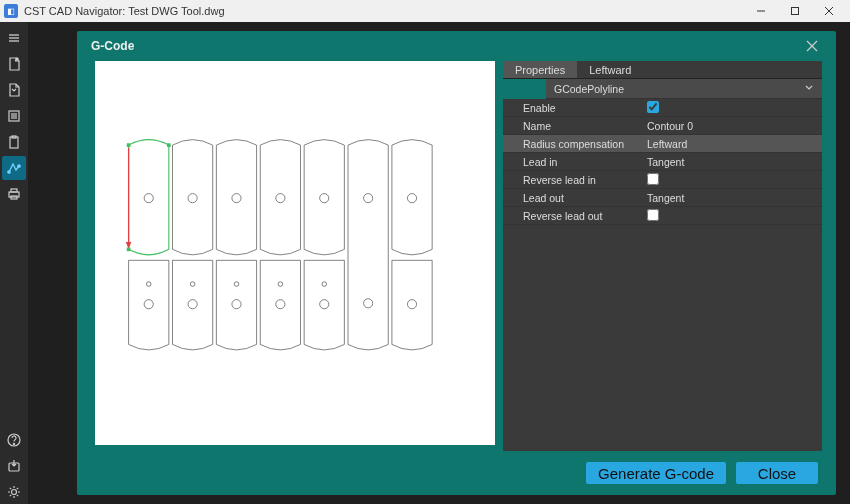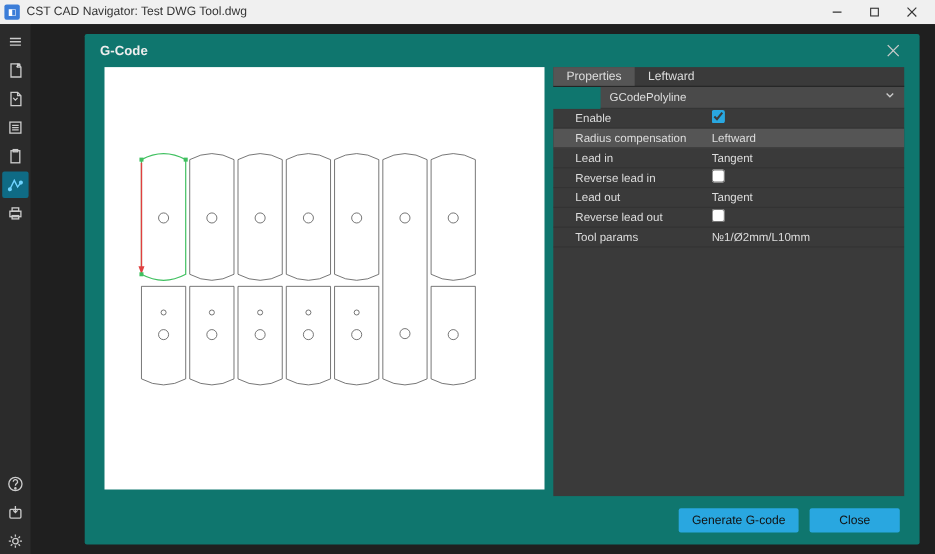--- a/index.html
+++ b/index.html
@@ -28,21 +28,21 @@
   .tab.active { background:#555; }
   .prop-head { height:20px; background:#4a4a4a; display:flex; align-items:center; padding:0 8px; font-size:10.5px; color:#ddd; border-bottom:1px solid #333;margin-left:43px;}
   .prop-head .chev { margin-left:auto; }
   .prop-row { height:18px; display:flex; align-items:center; font-size:10.5px; padding:0; border-bottom:1px solid #333;}
   .prop-row.sel { background:#555;align-items:center; }
   .prop-label { width: 140px; padding-left:20px; color:#ddd;}
   .prop-value { flex:1; padding-left:4px; color:#ddd;}
   .prop-value input[type=checkbox]{ width:12px; height:12px; accent-color:#29a7e0; }
   .prop-body { flex:1; background:#3a3a3a; overflow:auto;}
   .dialog-footer { height: 44px; display:flex; align-items:center; justify-content:flex-end; gap:10px; padding:0 18px; }
-  .btn { height: 22px; min-width: 82px; background:#29a7e0; color:#111; border:none; border-radius:2px; font-size:11px; padding:0 12px; cursor:pointer;}
+  .btn { height: 22px; min-width: 82px; background:#29a7e0; color:#111; border:none; border-radius:2px; font-size:15px; padding:0 12px; cursor:pointer;}
 </style>
 </head>
 <body>
 
 <div class="titlebar">
   <div class="app-icon">◧</div>
   <span>CST CAD Navigator: Test DWG Tool.dwg</span>
   <div class="spacer"></div>
   <div class="winbtn">
       <svg width="10" height="10">
@@ -237,44 +237,44 @@
             <span>GCodePolyline</span>
             <span class="chev"><svg width="10" height="10" stroke="#ccc" fill="none" stroke-width="1.2">
                   <path d="M2 3l3 3 3-3"></path>
                 </svg></span>
           </div>
           <div class="prop-body">
             <div class="prop-row">
               <div class="prop-label">Enable</div>
               <div class="prop-value"><input type="checkbox" checked="" style=""></div>
             </div>
+            <div class="prop-row">
+              <div class="prop-label">Name</div>
+              <div class="prop-value">Contour 0</div>
+            </div>
             <div class="prop-row sel">
               <div class="prop-label">Radius compensation</div>
               <div class="prop-value">Leftward</div>
             </div>
             <div class="prop-row">
               <div class="prop-label">Lead in</div>
               <div class="prop-value">Tangent</div>
             </div>
             <div class="prop-row">
               <div class="prop-label">Reverse lead in</div>
               <div class="prop-value"><input type="checkbox" style=""></div>
             </div>
             <div class="prop-row">
               <div class="prop-label">Lead out</div>
               <div class="prop-value">Tangent</div>
             </div>
             <div class="prop-row">
               <div class="prop-label">Reverse lead out</div>
               <div class="prop-value"><input type="checkbox" style=""></div>
             </div>
-            <div class="prop-row">
-              <div class="prop-label">Tool params</div>
-              <div class="prop-value">№1/Ø2mm/L10mm</div>
-            </div>
           </div>
         </div>
       </div>
       <div class="dialog-footer">
         <button class="btn">Generate G-code</button>
         <button class="btn">Close</button>
       </div>
     </div>
   </div>
 </div>

